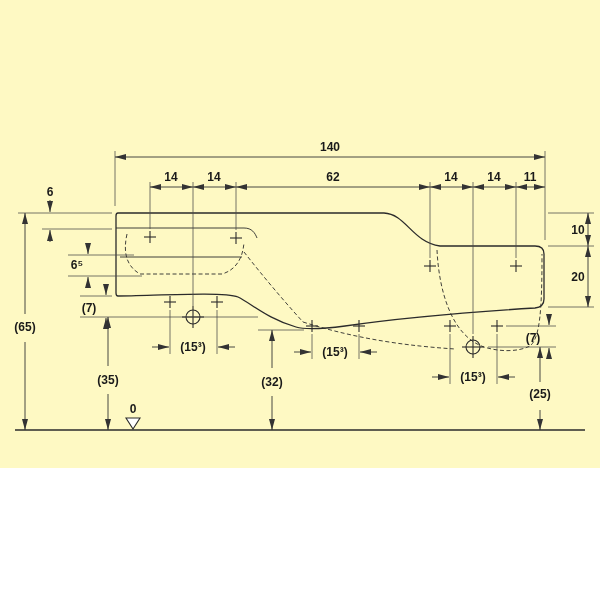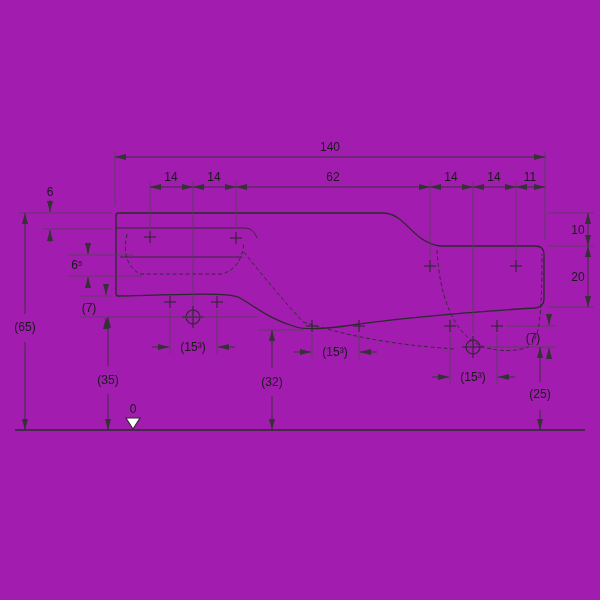--- a/index.html
+++ b/index.html
@@ -6,23 +6,24 @@
     margin: 0;
     padding: 0;
     width: 600px;
     height: 600px;
     background: #ffffff;
     font-family: "Liberation Sans", "DejaVu Sans", sans-serif;
   }
   #stage {
     position: relative;
     width: 600px;
-    height: 600px;
-    background: #a21caf;
+    height: 468px;
+    background: #fef9c3;
     overflow: hidden;
+    font-weight: bold;
   }
   svg { display: block; }
   text {
     font-family: "Liberation Sans", "DejaVu Sans", sans-serif;
     font-size: 12px;
     fill: #1a1a1a;
   }
   .outline  { stroke: #2b2b2b; stroke-width: 1.3; fill: none; stroke-linejoin: round; stroke-linecap: round; }
   .thinline { stroke: #2b2b2b; stroke-width: 0.9;  fill: none; }
   .hidden-c { stroke: #2b2b2b; stroke-width: 0.9; fill: none; stroke-dasharray: 4 2.5; }

